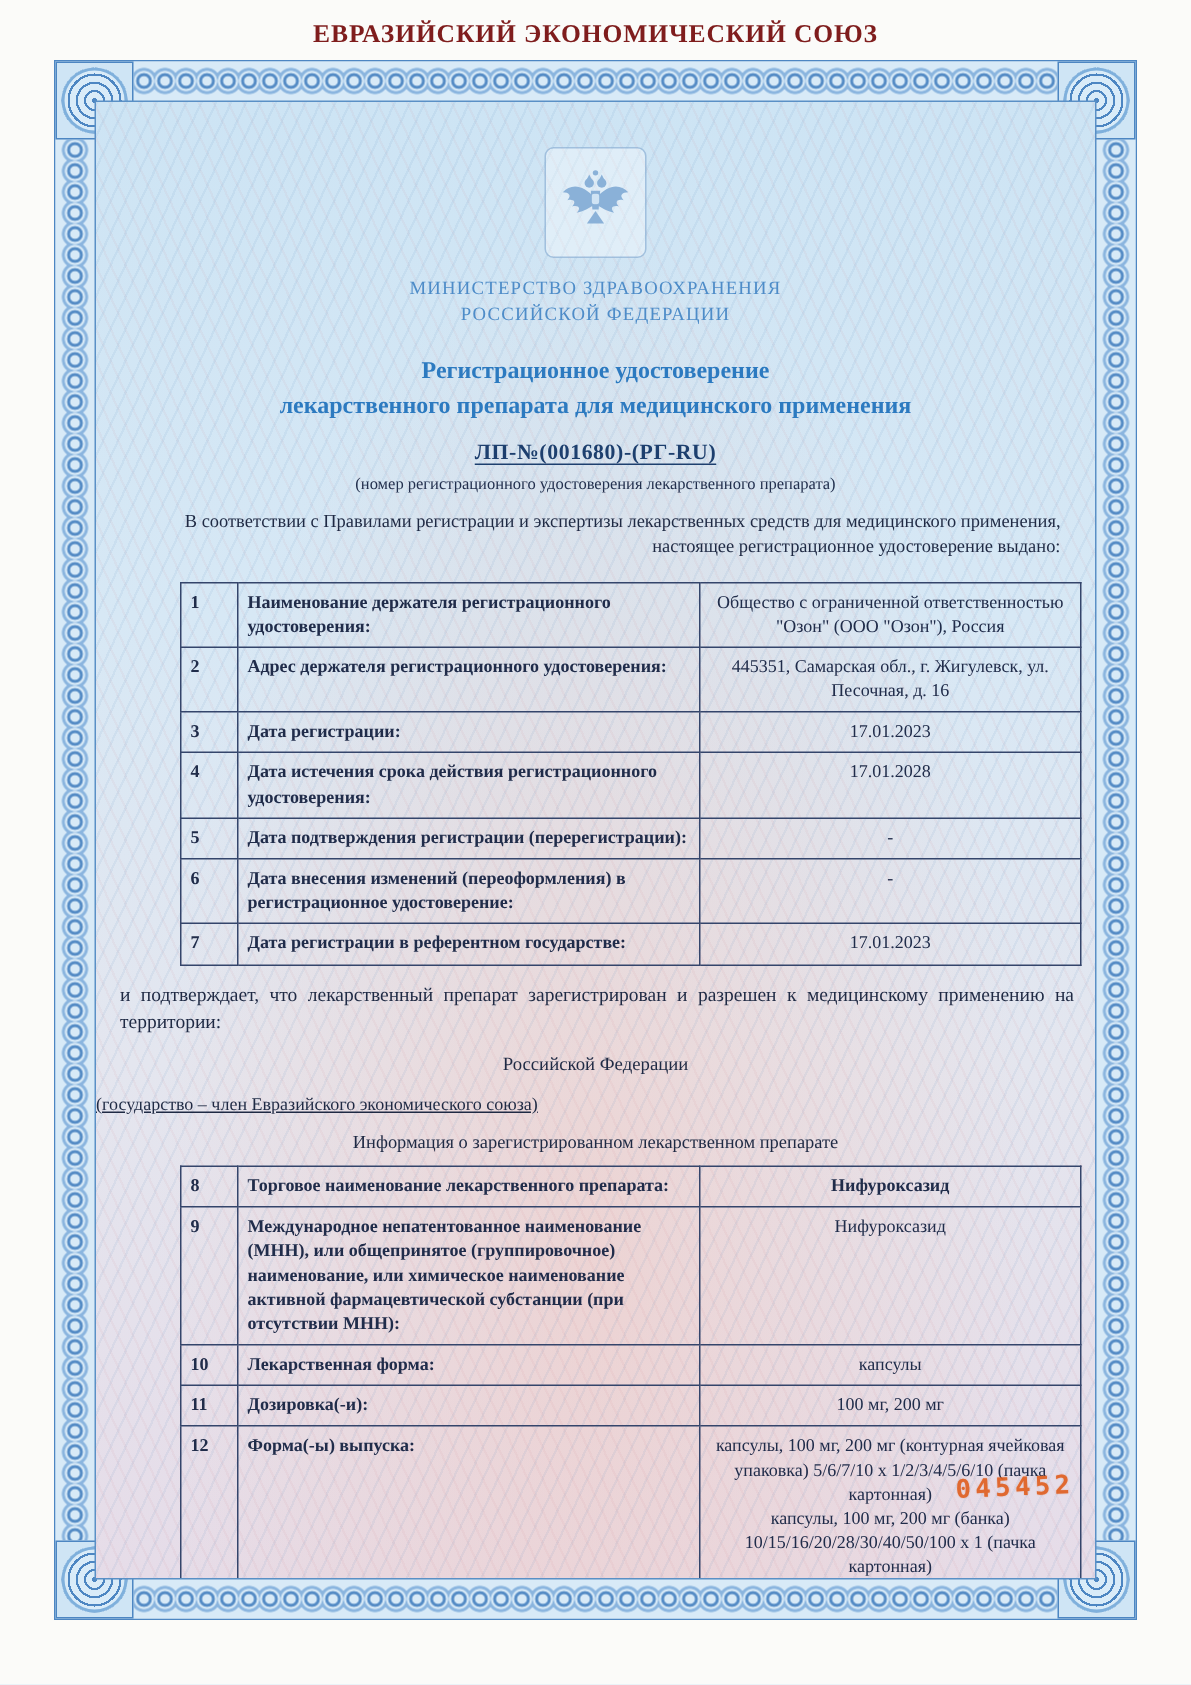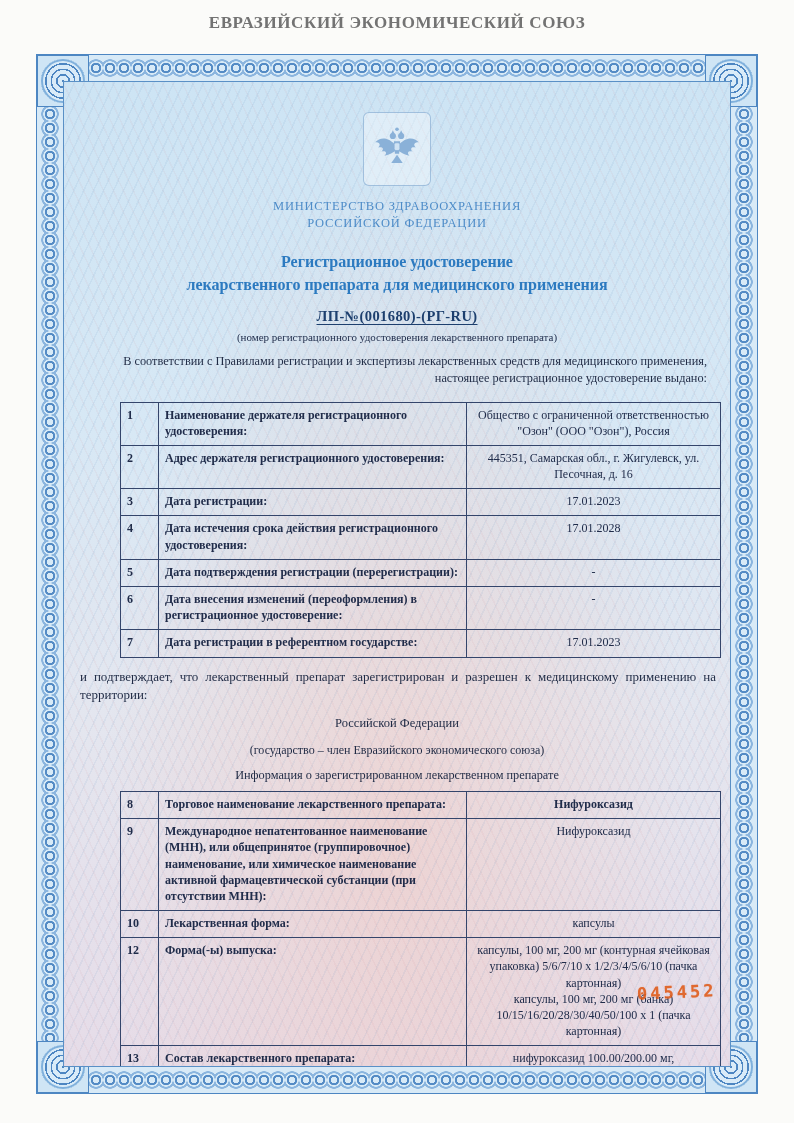--- a/index.html
+++ b/index.html
@@ -10,26 +10,26 @@
     color:#1f2a44;
     position:relative;
     overflow:hidden;
   }
   .eaeu-title{
     text-align:center;
     font-weight:bold;
     font-size:17px;
     letter-spacing:0.6px;
     margin-top:13px;
-    color:#737373;
+    color:#7f1d1d;
   }
   
   .frame{
     position:absolute;
-    left:36px;top:54px;width:722px;height:1040px;
+    left:36px;top:40px;width:722px;height:1040px;
     box-sizing:border-box;
     border:1.5px solid #4d86c2;
     background:#d8eaf7;
   }
   .band{position:absolute;background-color:#d8eaf7;}
   .band-h{
     left:52px;right:52px;height:26px;
     background-image:
       radial-gradient(circle at 7px 13px, rgba(77,134,194,0) 3px, rgba(77,134,194,.95) 3.5px, rgba(77,134,194,.95) 5px, rgba(77,134,194,0) 5.5px),
       radial-gradient(circle at 7px 13px, rgba(130,175,220,0) 6.5px, rgba(130,175,220,.9) 7px, rgba(130,175,220,.9) 8.5px, rgba(130,175,220,0) 9px);
@@ -102,21 +102,21 @@
   .reg-caption{margin-top:6px;text-align:center;font-size:11px;color:#23304e;}
   .intro{
     margin:10px auto 0;width:620px;text-align:right;
     font-size:12.3px;line-height:1.4;color:#1f2a44;
   }
   .after-table{
     margin:10px 14px 0 16px;text-align:justify;
     font-size:13px;line-height:1.4;
   }
   .centered-line{margin-top:12px;text-align:center;font-size:12.5px;}
-  .centered-caption{margin-top:12px;text-align:center;font-size:12px;}
+  .centered-caption{margin-top:12px;text-align:left;font-size:12px;text-decoration:underline;}
   .info-heading{margin-top:10px;text-align:center;font-size:12.3px;}
   
   table.cert{
     border-collapse:collapse;table-layout:fixed;
     width:600px;margin:14px 0 0 56px;
     font-size:12px;color:#202c4a;
   }
   table.cert td{
     border:1px solid #34456b;
     padding:4px 6px 6px;
@@ -259,20 +259,25 @@
             <tr>
               <td class="num">9</td>
               <td class="label">Международное непатентованное наименование (МНН), или общепринятое (группировочное) наименование, или химическое наименование активной фармацевтической субстанции (при отсутствии МНН):</td>
               <td class="value">Нифуроксазид</td>
             </tr>
             <tr>
               <td class="num">10</td>
               <td class="label">Лекарственная форма:</td>
               <td class="value">капсулы</td>
             </tr>
+            <tr>
+              <td class="num">11</td>
+              <td class="label">Дозировка(-и):</td>
+              <td class="value">100 мг, 200 мг</td>
+            </tr>
             <tr class="left-val">
               <td class="num">12</td>
               <td class="label">Форма(-ы) выпуска:</td>
               <td class="value">капсулы, 100 мг, 200 мг (контурная ячейковая упаковка) 5/6/7/10 х 1/2/3/4/5/6/10 (пачка картонная)
 капсулы, 100 мг, 200 мг (банка)
 10/15/16/20/28/30/40/50/100 х 1 (пачка картонная)</td>
             </tr>
             <tr class="left-val cut">
               <td class="num">13</td>
               <td class="label">Состав лекарственного препарата:</td>

